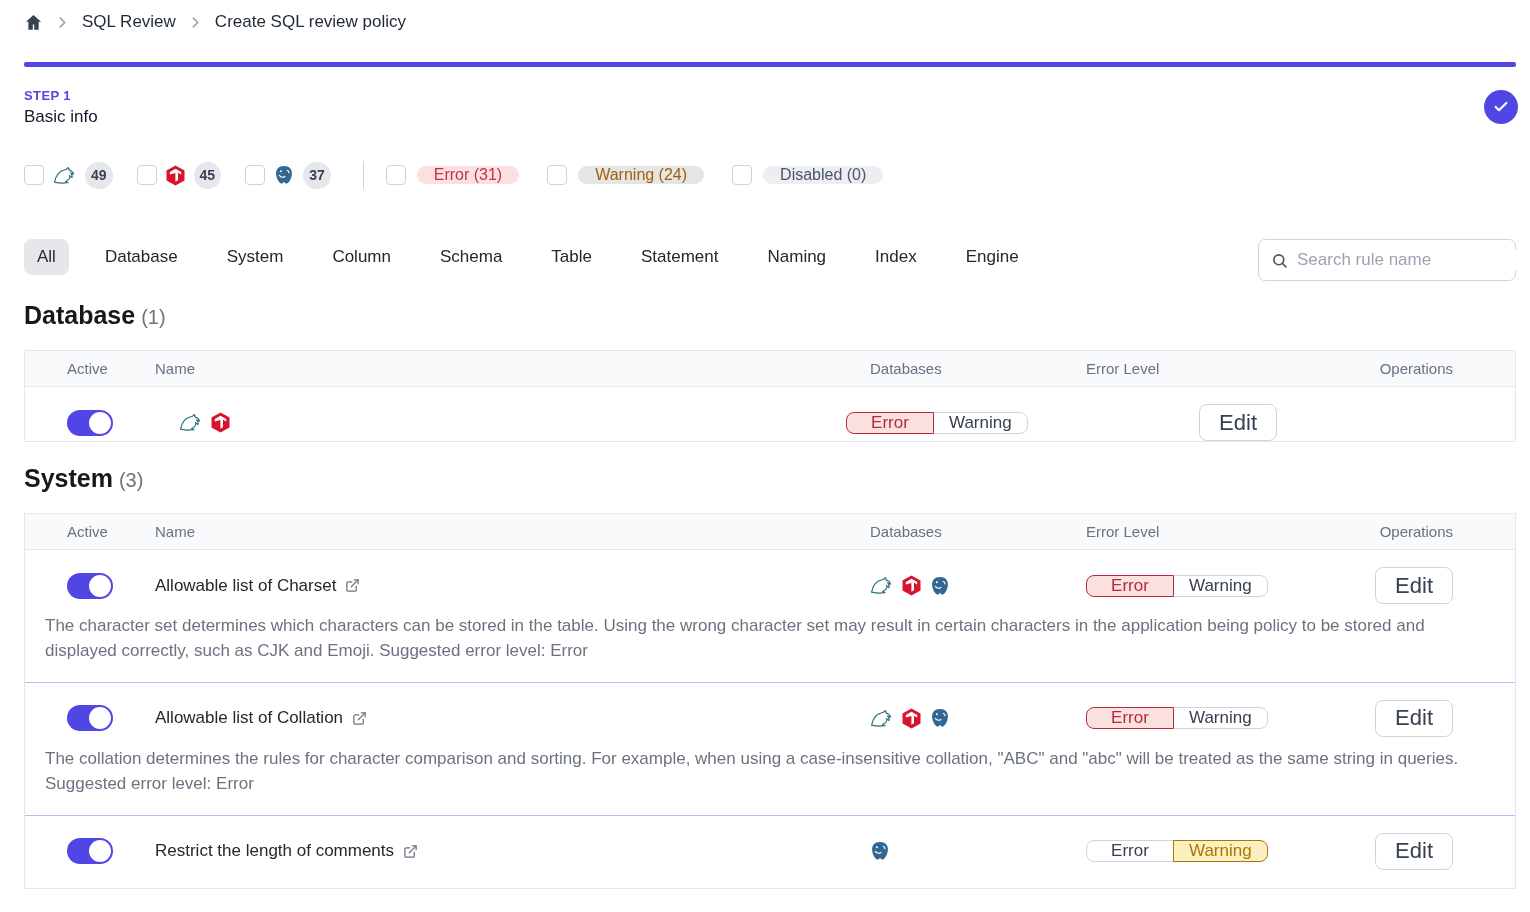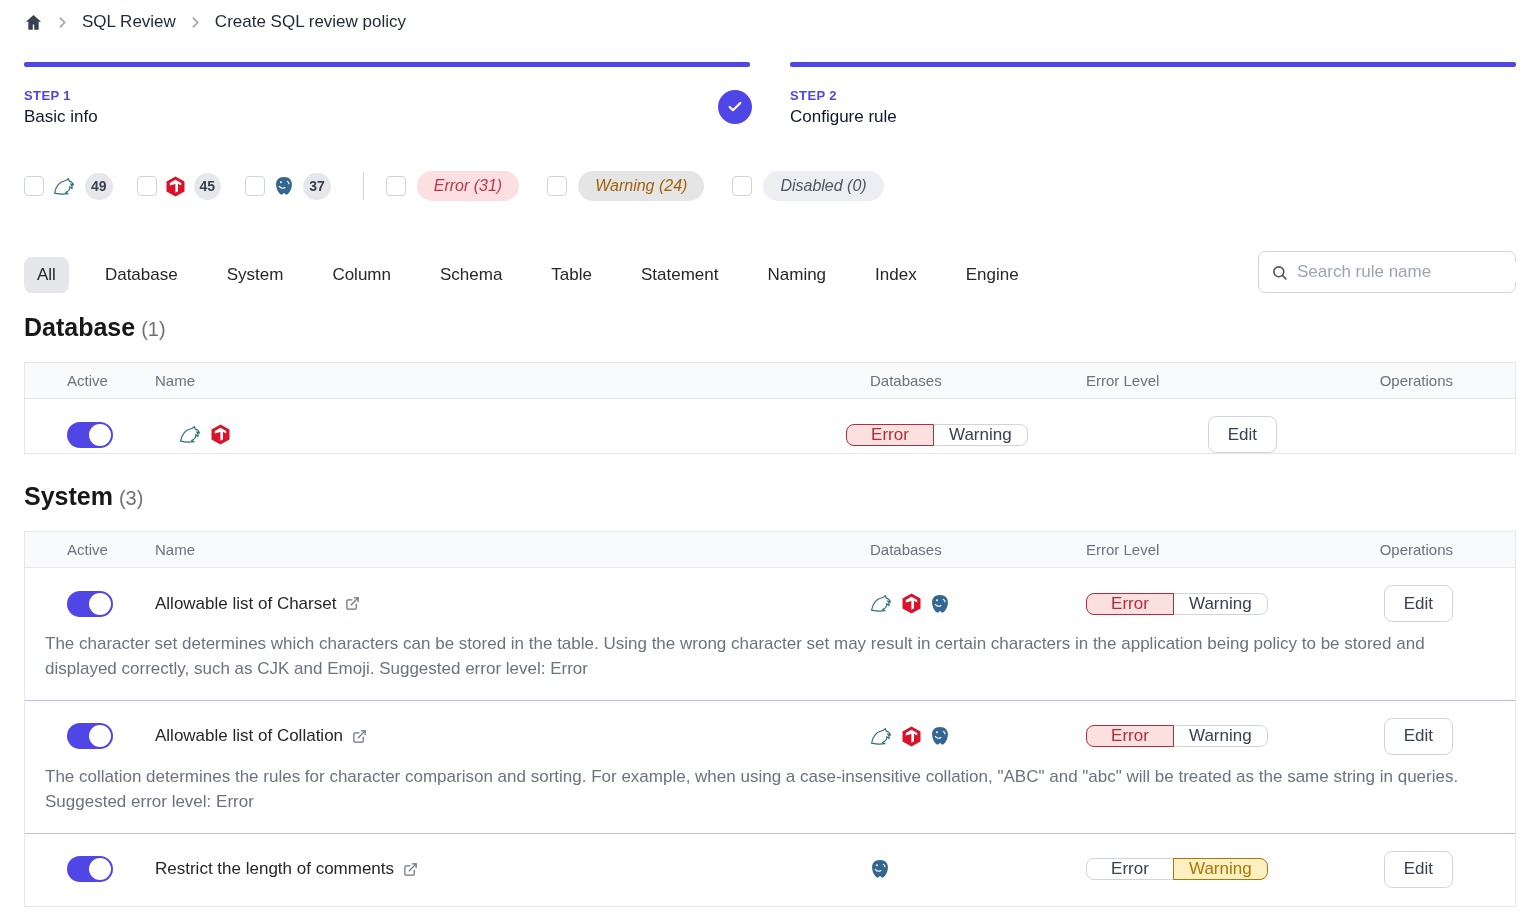--- a/index.html
+++ b/index.html
@@ -5,56 +5,56 @@
   * { margin:0; padding:0; box-sizing:border-box; }
   html,body { width:1530px; height:912px; background:#fff; overflow:hidden;
     font-family:"Liberation Sans", sans-serif; color:#27272a; }
   .page { padding:12px 14px 0 24px; }
 
   
   .breadcrumb { display:flex; align-items:center; gap:13px; font-size:17px; color:#1f2937; margin-bottom:30px; }
   .crumb-sep { color:#9ca3af; display:flex; align-items:center; }
 
   
-  .steps { display:flex; gap:40px; margin-bottom:44px; }
+  .steps { display:flex; gap:40px; margin-bottom:34px; }
   .step { flex:1; position:relative; padding-top:26px; }
   .step-bar { position:absolute; top:0; left:0; right:0; height:5px; background:#4f46e5; border-radius:2px; }
   .step-label { font-size:13px; font-weight:700; letter-spacing:.4px; color:#4f46e5; margin-bottom:4px; }
   .step-title { font-size:17px; color:#111827; }
   .step-check { position:absolute; right:-2px; top:28px; width:34px; height:34px; border-radius:50%;
     background:#4f46e5; display:flex; align-items:center; justify-content:center; }
 
   
   .filter-row { display:flex; align-items:center; margin-bottom:50px; }
   .f-group { display:flex; align-items:center; gap:9px; margin-right:24px; }
   .cb { width:20px; height:20px; background:#fff; border:1px solid #cfd4dc; border-radius:4px; flex:0 0 auto; }
   .count-badge { min-width:27px; height:27px; padding:0 6px; border-radius:14px; background:#e5e7eb; color:#374151;
     font-size:14px; display:flex; align-items:center; justify-content:center;font-weight:bold; }
   .f-divider { width:1px; height:28px; background:#d1d5db; margin:0 22px 0 8px; }
   .level-group { display:flex; align-items:center; gap:11px; margin-right:28px; }
-  .pill { height:30px; padding:0 17px; border-radius:15px; font-size:16px; display:flex; align-items:center;font-style:italic; }
+  .pill { height:18px; padding:0 17px; border-radius:15px; font-size:16px; display:flex; align-items:center; }
   .pill.error { background:#fbdfe1; color:#c03449; }
   .pill.warning { background:#e5e5e5; color:#a16207; }
   .pill.disabled { background:#eceef1; color:#4b5563; }
 
   
-  .tabs-row { display:flex; align-items:flex-end; margin-bottom:20px;gap:36px; }
+  .tabs-row { display:flex; align-items:flex-start; margin-bottom:20px;gap:36px; }
   .tabs { display:flex; align-items:center; gap:23px; }
   .tab { border:0; background:transparent; font-family:inherit; font-size:17px; color:#27272a;
     padding:8px 13px; border-radius:8px; cursor:pointer; }
   .tab.active { background:#e5e7eb; }
   .searchbox { margin-left:auto; width:258px; height:42px; border:1px solid #d1d5db; border-radius:7px;
     display:flex; align-items:center; padding:0 12px; gap:9px; background:#fff; }
   .searchbox input { border:0; outline:0; flex:1; font-family:inherit; font-size:17px; color:#374151; }
   .searchbox input::placeholder { color:#9ca3af; }
 
   
   .section-title { font-size:25px; color:#18181b; font-weight:700; margin:20px 0 20px; }
   .section-title .cnt { font-size:20px; font-weight:400; color:#71717a; margin-left:6px; }
-  .rules-table { border:1px solid #e5e7eb; margin-bottom:28px; }
+  .rules-table { border:1px solid #e5e7eb; margin-bottom:22px; }
   .grid-cols { display:grid; grid-template-columns:130px 1fr 240px 253px 176px; align-items:center; }
   .table-header { background:#f8fafc; border-bottom:1px solid #e5e7eb; height:36px; }
   .th { font-size:15px; color:#6b7280; }
   .th-active { padding-left:42px; }
   .th-db { padding-left:24px; }
   .th-ops { text-align:right; padding-right:62px; }
   .rule-block + .rule-block { border-top:1px solid #c4b5fd; }
   .rule-row { padding-top:17px; }
   .rule-row.pad-bottom { padding-bottom:18px; }
   .cell-active { padding-left:42px; }
@@ -69,21 +69,21 @@
   .toggle .knob { position:absolute; top:2px; right:2px; width:22px; height:22px; border-radius:50%; background:#fff; }
 
   
   .seg { font-family:inherit; font-size:17px; height:22px; padding:0 15px; min-width:88px; background:#fff;
     border:1px solid #d1d5db; color:#374151; cursor:pointer; }
   .seg-error { border-radius:8px 0 0 8px; }
   .seg-warning { border-radius:0 8px 8px 0; margin-left:-1px; }
   .seg-error.selected { background:#fbe0e0; border:1px solid #b32c3c; color:#b32c3c; position:relative; z-index:1; }
   .seg-warning.selected { background:#fcf0c0; border:1px solid #a9770b; color:#a9770b; position:relative; z-index:1; }
 
-  .edit-btn { font-family:inherit; font-size:17px; height:37px; padding:0 19px; background:#fff;
+  .edit-btn { font-family:inherit; font-size:22px; height:37px; padding:0 19px; background:#fff;
     border:1px solid #d1d5db; border-radius:8px; color:#374151; cursor:pointer;text-align:center; }
 
   .eng-icon { display:inline-flex; align-items:center; }
   .ext-link { display:inline-flex; align-items:center; cursor:pointer; }
 </style>
 </head>
 <body>
 
 <div class="page">
 
@@ -111,25 +111,20 @@
     <div class="step">
       <div class="step-bar"></div>
       <div class="step-label">STEP 1</div>
       <div class="step-title">Basic info</div>
       <div class="step-check">
         <svg width="16" height="16" viewBox="0 0 24 24" fill="none" stroke="#fff" stroke-width="3.2" stroke-linecap="round" stroke-linejoin="round">
             <polyline points="20 6 9 17 4 12"></polyline>
           </svg>
       </div>
     </div>
-    <div class="step">
-      <div class="step-bar"></div>
-      <div class="step-label">STEP 2</div>
-      <div class="step-title">Configure rule</div>
-    </div>
   </div>
 
   <div class="filter-row">
     <div id="engine-filters" style="display:flex;align-items:center;">
         <label class="f-group">
           <span class="cb"></span>
           <span class="eng-icon">
             <svg width="23" height="17" viewBox="0 0 23 17">
               <path d="M1.6 15.2 C2.6 8.4 6.6 3.8 11.2 3 c1.9-.3 3.1-1.2 4.1-2.3 l1 2.4 c2 .4 3.4 1.8 4.1 3.8 l-2.4-.6 c1 1.3 1.4 2.8.9 4.2 l-2.1-1.7 c.2 2.5-1.4 4.6-3.9 5.6 l1.8 1.3 c-4.2.8-9.8.3-13.1-.5z" fill="none" stroke="#2f6f7e" stroke-width="1.2"></path>
             </svg>

